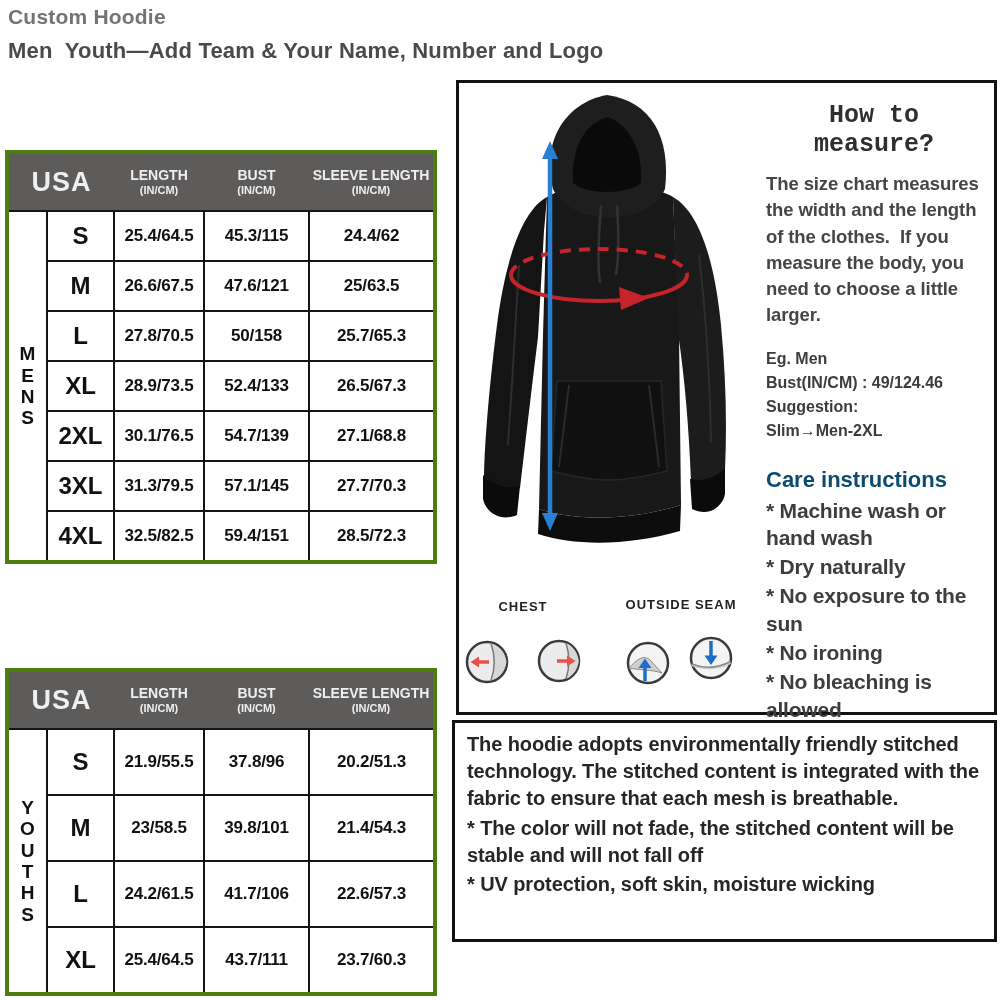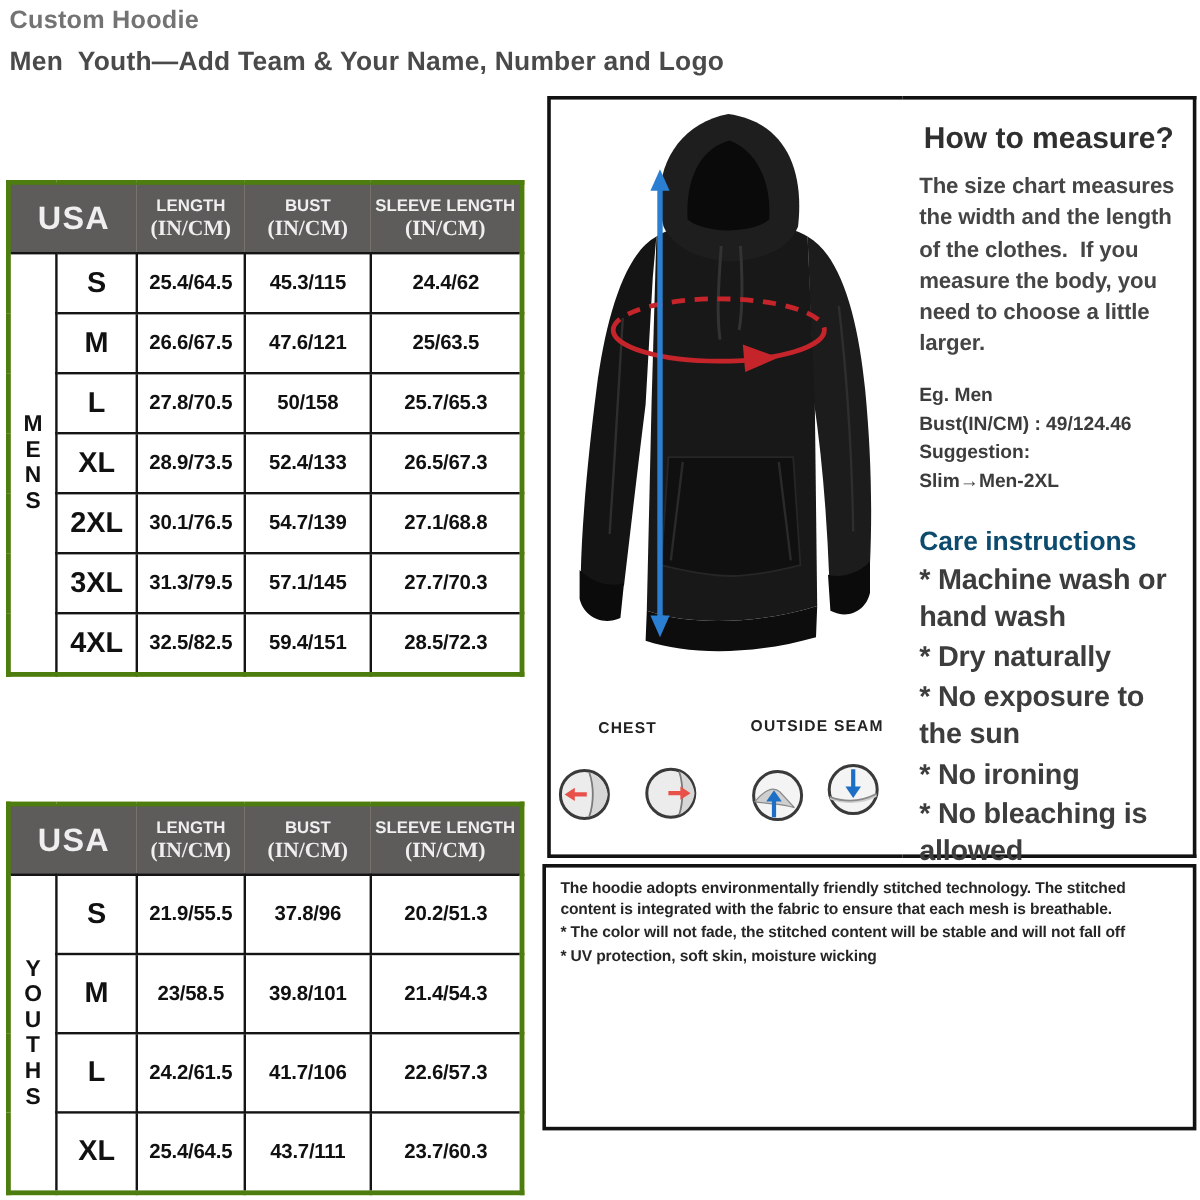--- a/index.html
+++ b/index.html
@@ -16,21 +16,21 @@
     border:4px solid #4d7c0f;background:#fef9c3;
   }
   table.size-table.mens{top:150px;}
   table.size-table.youths{top:668px;}
   table.size-table th{
     background:#5e5b5b;color:#efefef;font-weight:700;text-align:center;vertical-align:middle;
     border:0;height:56px;padding:0;line-height:1.12;
   }
   table.size-table th.usa{font-size:27px;letter-spacing:1px;}
   table.size-table th .hline{display:block;font-size:14px;}
-  table.size-table th .unit{display:block;font-size:18px;font-weight:700;font-family:Liberation Serif, serif;}
+  table.size-table th .unit{display:block;font-size:11px;font-weight:700;}
   table.size-table td{
     border:2px solid #141414;text-align:center;vertical-align:middle;
     font-weight:700;color:#111;padding:0;background:#fff;
   }
   table.size-table.mens td{height:48px;}
   table.size-table.youths td{height:64px;}
   td.size-cell{font-size:24px;}
   td.val-cell{font-size:17px;letter-spacing:-.2px;}
   td.vlabel{
     white-space:pre-line;font-size:19px;line-height:1.12;font-weight:700;color:#111;
@@ -55,28 +55,28 @@
   .hoodie-svg{position:absolute;left:0;top:2px;}
   .mlabel{position:absolute;font-size:13px;font-weight:700;color:#222;letter-spacing:1px;text-align:center;}
   .mlabel.chest{left:16px;top:516px;width:96px;}
   .mlabel.seam{left:152px;top:514px;width:140px;}
   .micon{position:absolute;}
   .micon.c1{left:5px;top:556px;}
   .micon.c2{left:77px;top:555px;}
   .micon.c3{left:166px;top:557px;}
   .micon.c4{left:229px;top:552px;}
   
-  .howto-title{font-size:25px;font-weight:700;color:#2f2f2f;text-align:center;margin:8px 0 12px 0;}
+  .howto-title{font-size:25px;font-weight:700;color:#2f2f2f;text-align:center;margin:8px 0 12px 0;font-family:Liberation Mono, monospace;}
   .howto-intro{font-size:18.5px;font-weight:700;color:#454545;line-height:1.42;white-space:pre-wrap;letter-spacing:-.1px;}
   .eg-block{margin-top:18px;font-size:16px;font-weight:700;color:#3c3c3c;line-height:1.5;}
   .care-title{font-size:22px;font-weight:700;color:#0c4a6e;margin-top:24px;margin-bottom:4px;}
-  .care-list{font-size:24px;font-weight:700;color:#3d3d3d;line-height:1.3;letter-spacing:-.2px;}
+  .care-list{font-size:21px;font-weight:700;color:#3d3d3d;line-height:1.3;letter-spacing:-.2px;}
   .care-list .list-line{margin:2px 0;}
   
-  .desc-panel{font-size:13px;font-weight:700;color:#262626;line-height:1.36;letter-spacing:-.1px;}
+  .desc-panel{font-size:20px;font-weight:700;color:#262626;line-height:1.36;letter-spacing:-.1px;}
   .desc-panel .list-line{margin:2px 0;}
 </style>
 </head>
 <body>
 
 <div class="canvas">
 
   <div class="title">Custom Hoodie</div>
   <div class="subtitle">Men  Youth—Add Team &amp; Your Name, Number and Logo</div>
 

